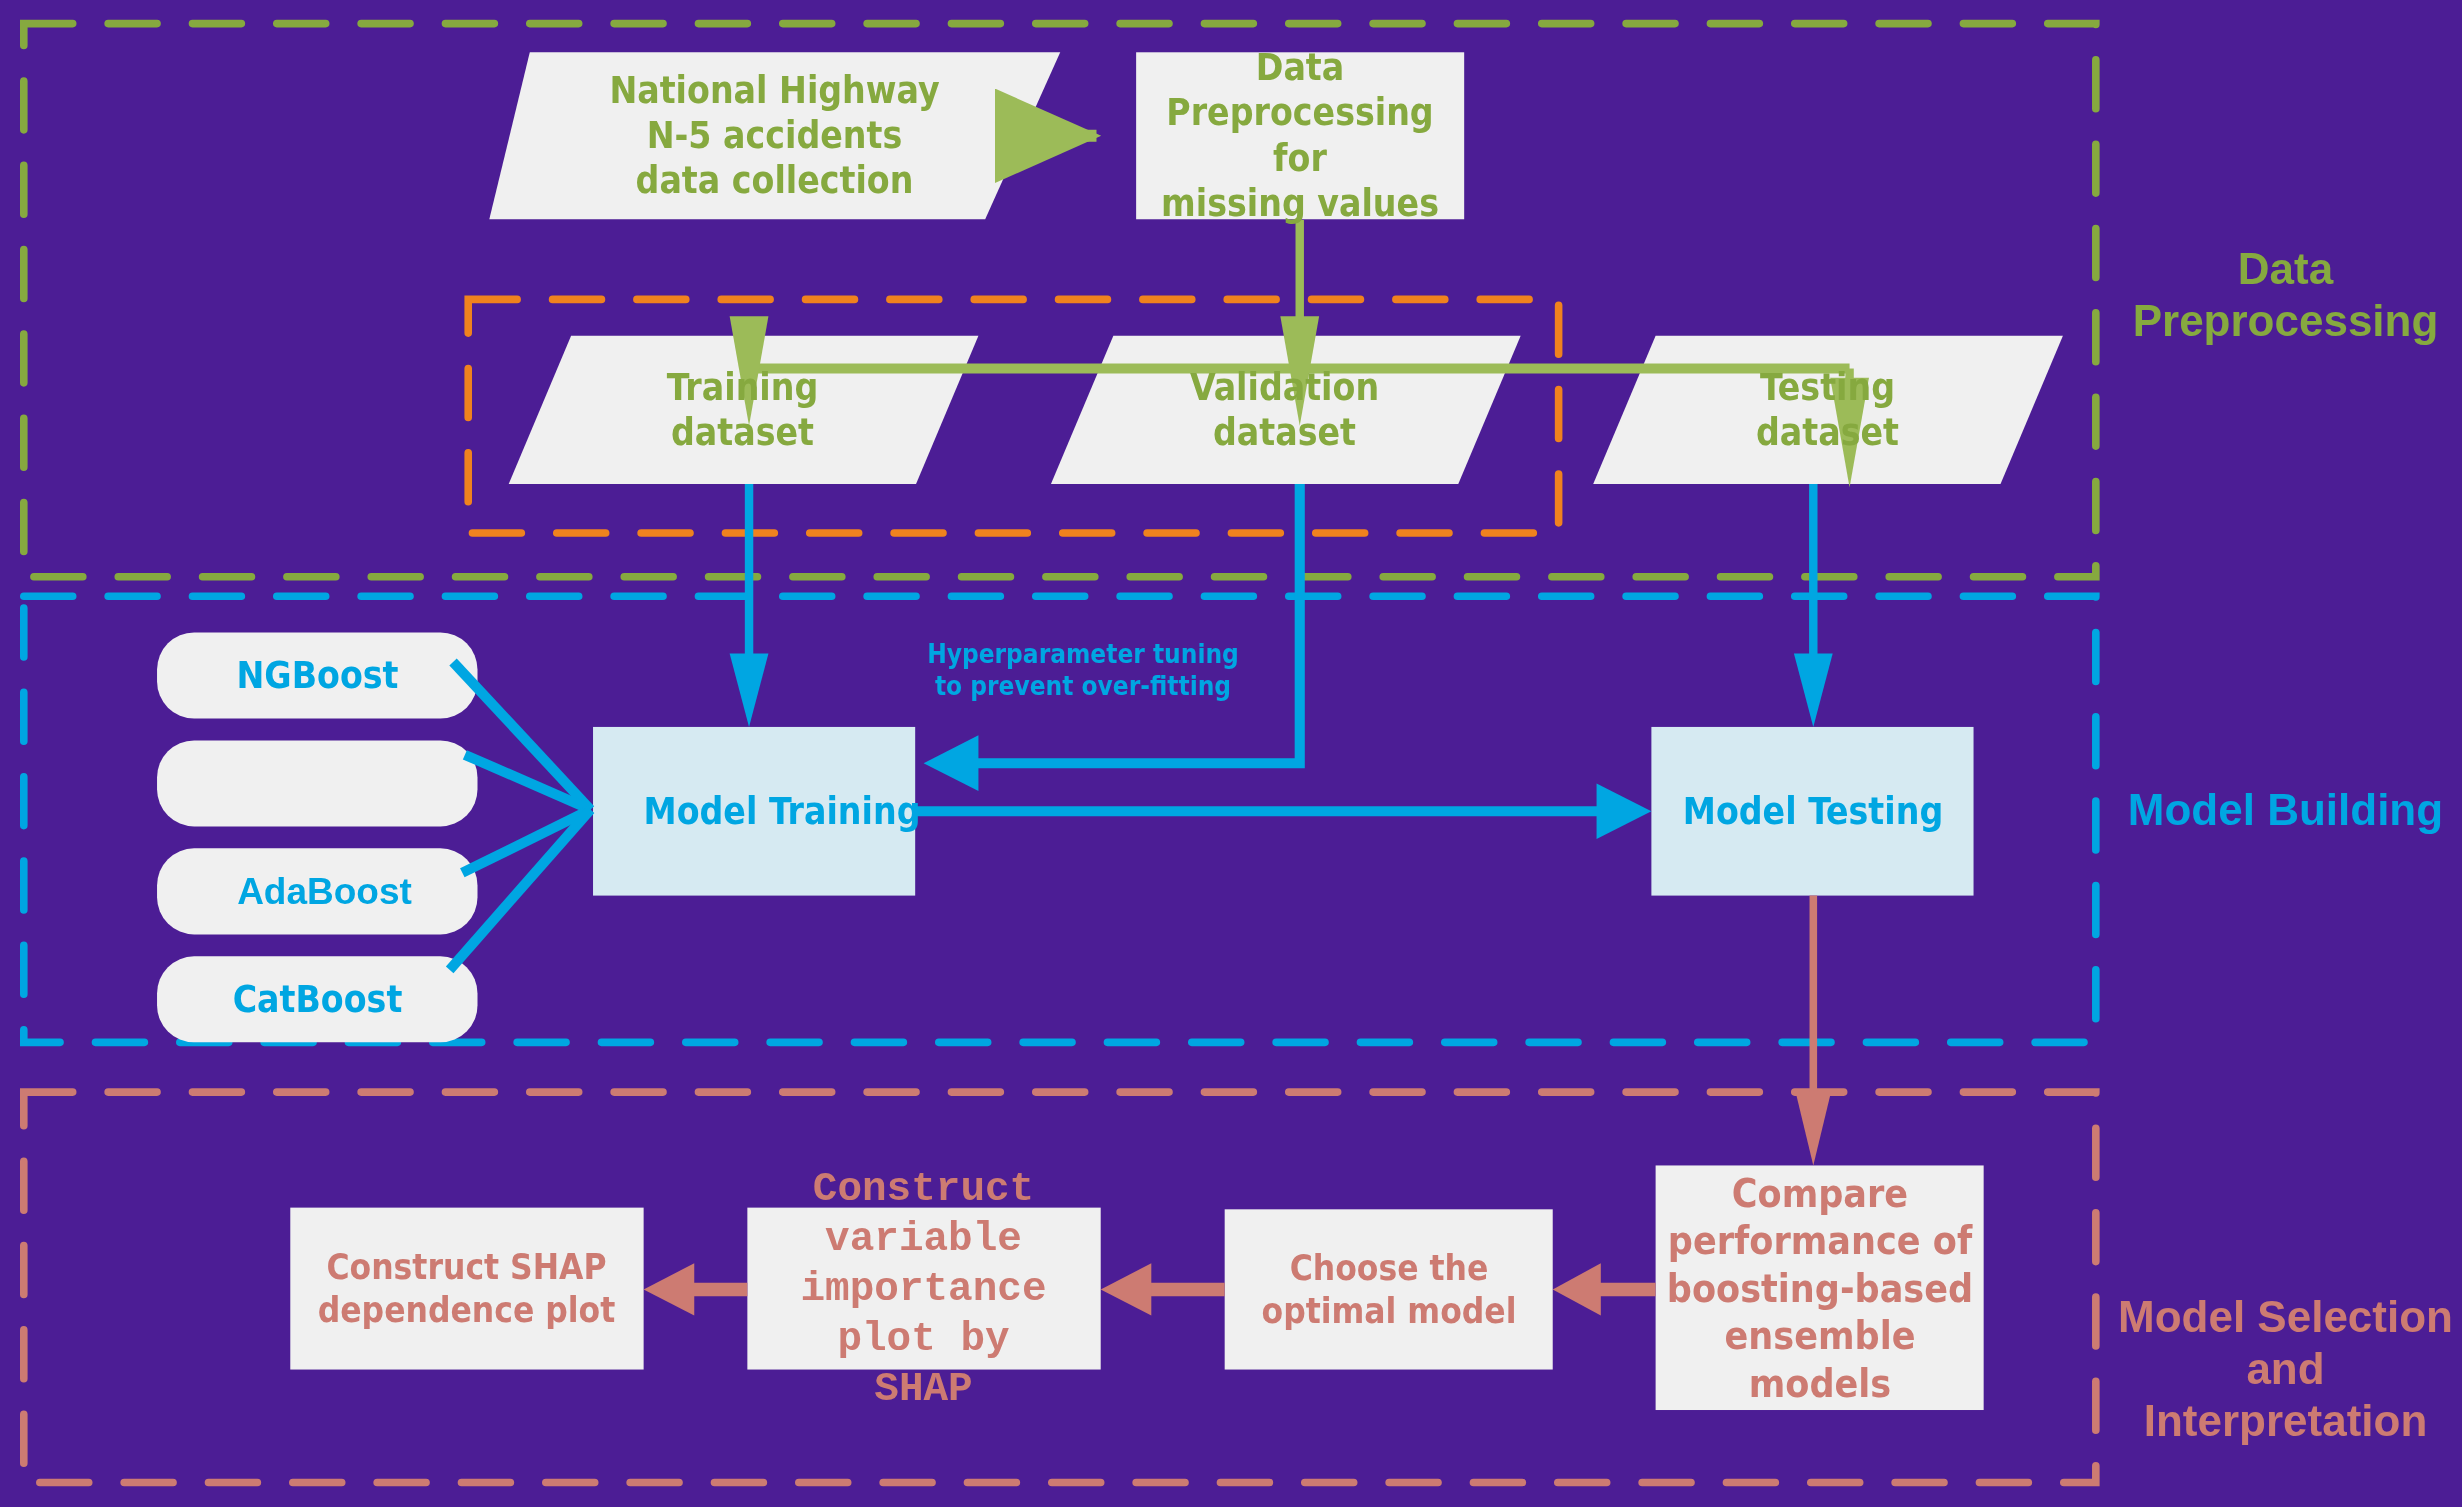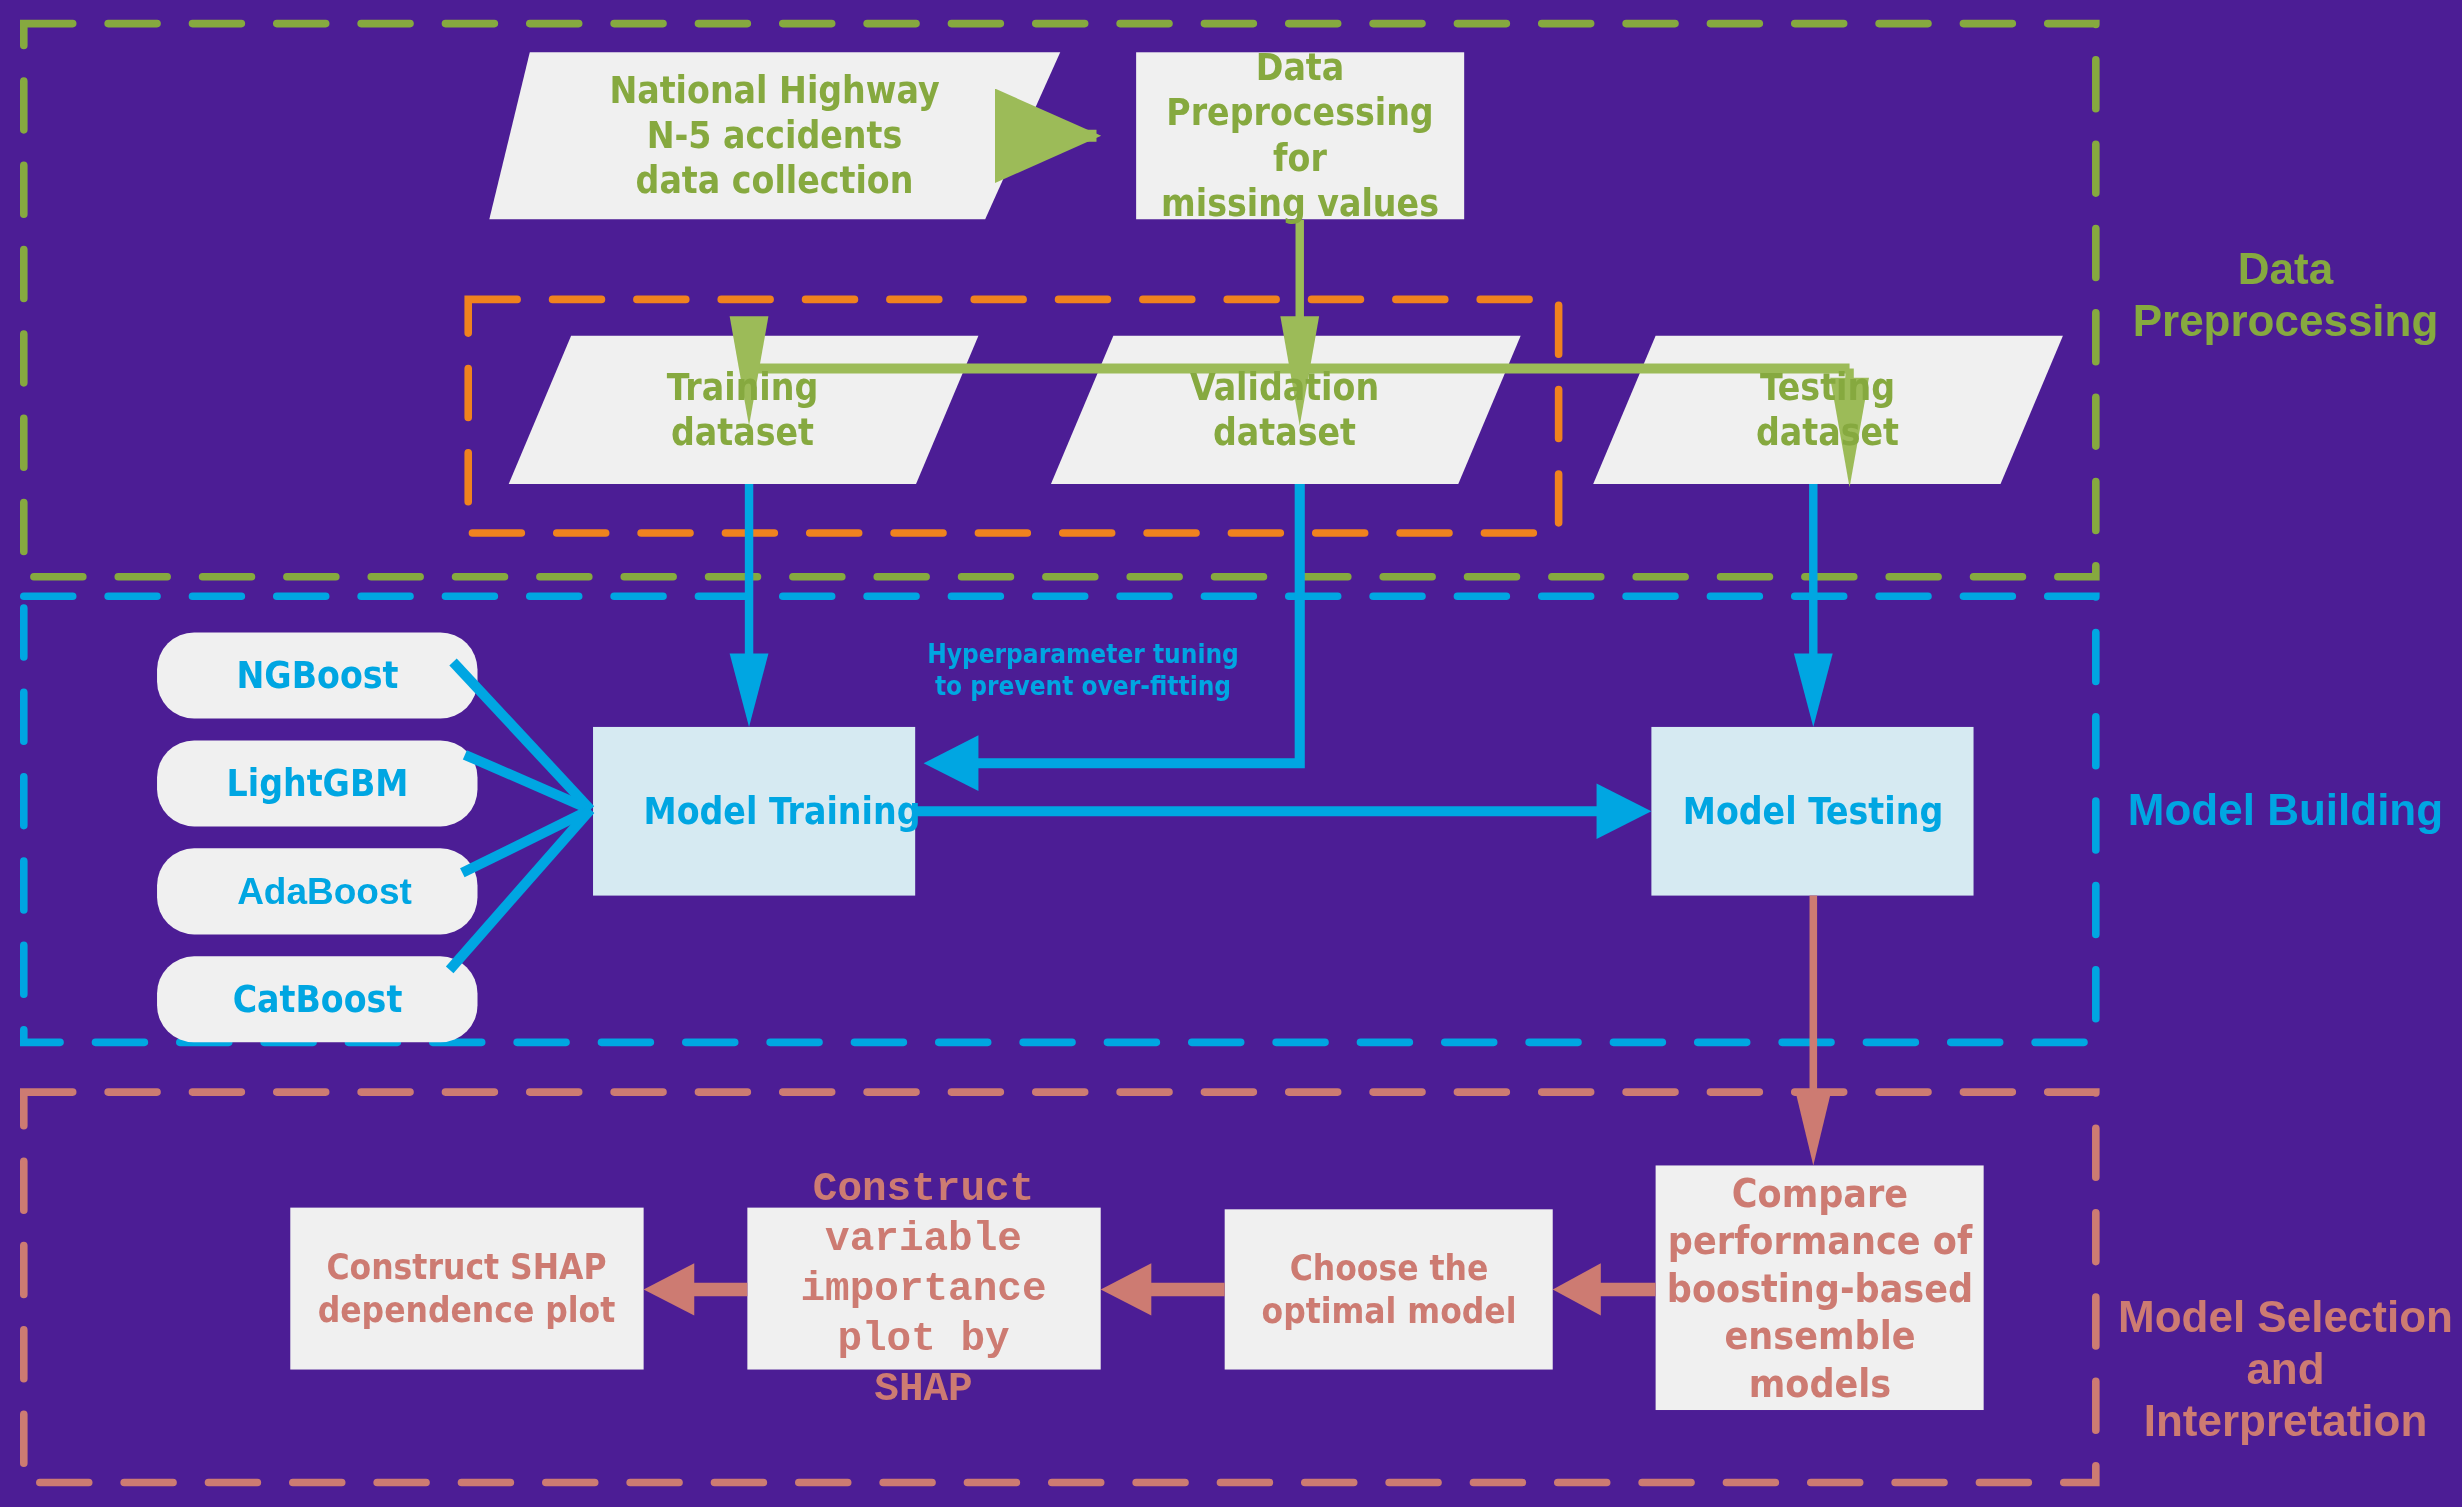--- a/index.html
+++ b/index.html
@@ -144,22 +144,20 @@
   <div class="node-label" style="left:1099px;top:336px;width:371px;height:148px;color:#86a93f;font-size:37px;
               font-family:'Liberation Sans Narrow','DejaVu Sans Condensed','Liberation Sans',sans-serif;font-stretch:condensed;">Validation
 dataset</div>
 
   <div class="node-label" style="left:1642px;top:336px;width:371px;height:148px;color:#86a93f;font-size:37px;
               font-family:'Liberation Sans Narrow','DejaVu Sans Condensed','Liberation Sans',sans-serif;font-stretch:condensed;">Testing
 dataset</div>
 
   <div class="node-label" style="left:157px;top:633px;width:321px;height:86px;color:#00a6e2;font-size:37px;
               font-family:'Liberation Sans Narrow','DejaVu Sans Condensed','Liberation Sans',sans-serif;font-stretch:condensed;">NGBoost</div>
-  <div class="node-label" style="left:157px;top:741px;width:321px;height:86px;color:#00a6e2;font-size:37px;
-              font-family:'Liberation Sans Narrow','DejaVu Sans Condensed','Liberation Sans',sans-serif;font-stretch:condensed;">LightGBM</div>
   <div class="node-label" style="left:164px;top:849px;width:321px;height:86px;color:#00a6e2;font-size:37px;
               font-family:Liberation Sans, sans-serif;font-stretch:condensed;">AdaBoost</div>
   <div class="node-label" style="left:157px;top:957px;width:321px;height:86px;color:#00a6e2;font-size:37px;
               font-family:'Liberation Sans Narrow','DejaVu Sans Condensed','Liberation Sans',sans-serif;font-stretch:condensed;">CatBoost</div>
 
   <div class="node-label" style="left:593px;top:727px;width:322px;height:169px;color:#00a6e2;font-size:37px;
               font-family:'Liberation Sans Narrow','DejaVu Sans Condensed','Liberation Sans',sans-serif;font-stretch:condensed;padding-left:28px;">Model Training</div>
 
   <div class="node-label" style="left:1652px;top:727px;width:322px;height:169px;color:#00a6e2;font-size:37px;
               font-family:'Liberation Sans Narrow','DejaVu Sans Condensed','Liberation Sans',sans-serif;font-stretch:condensed;">Model Testing</div>

